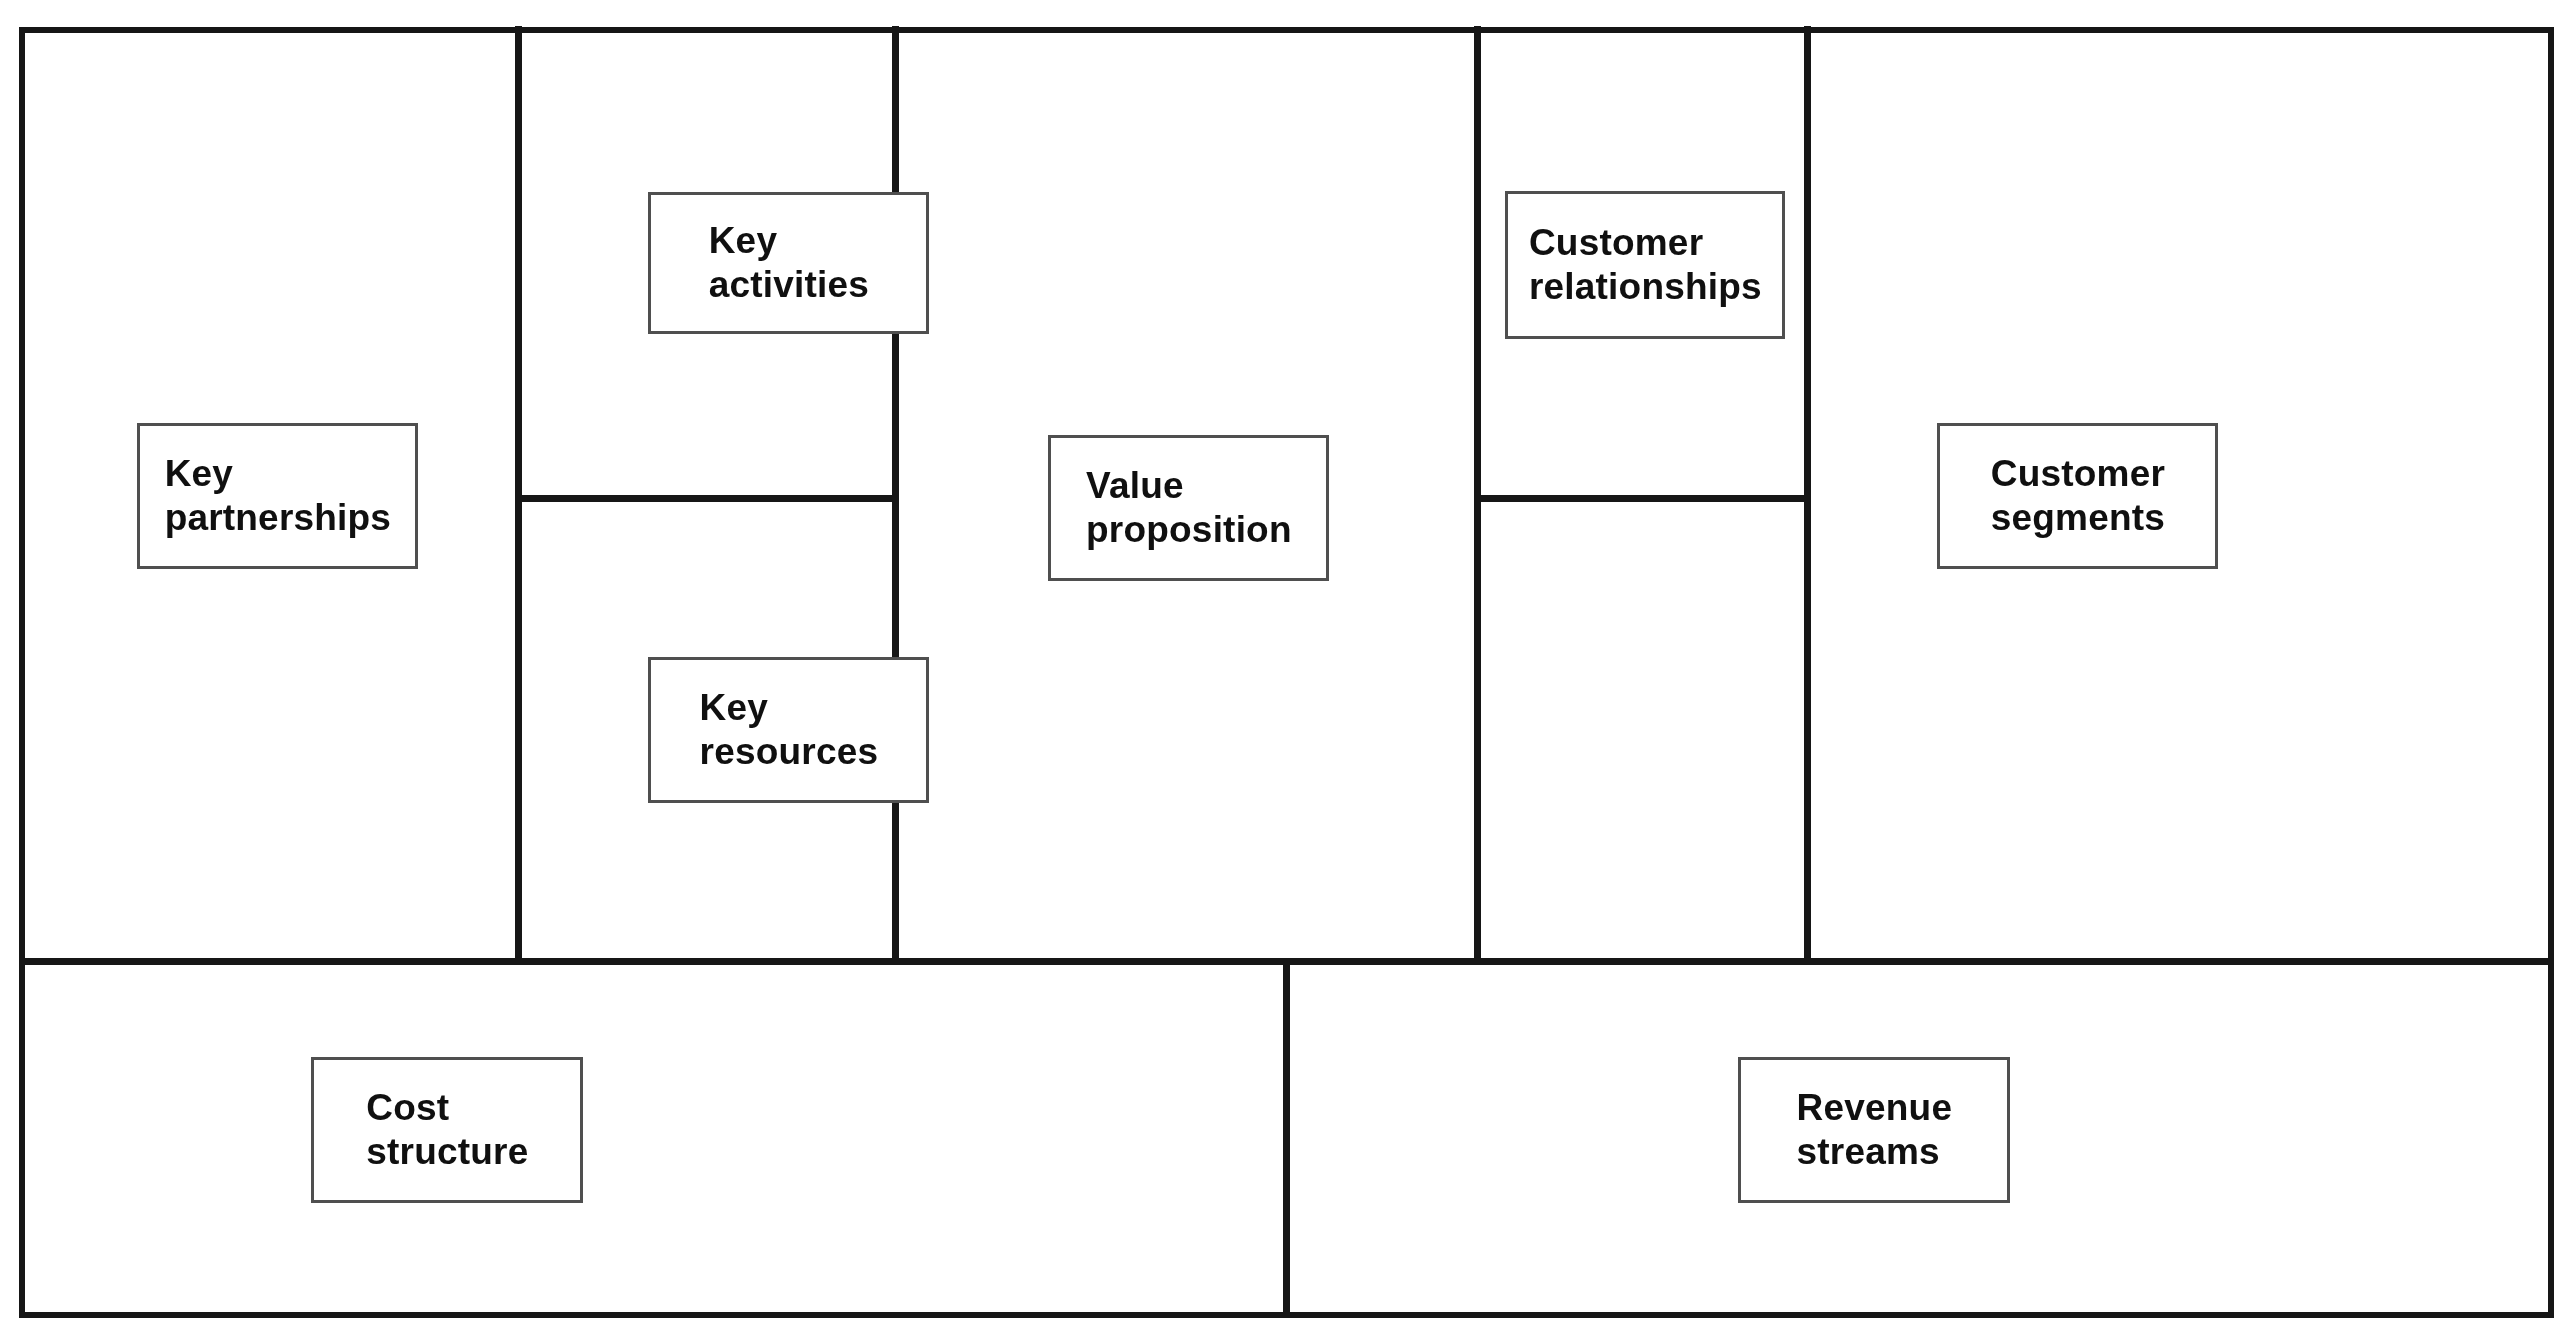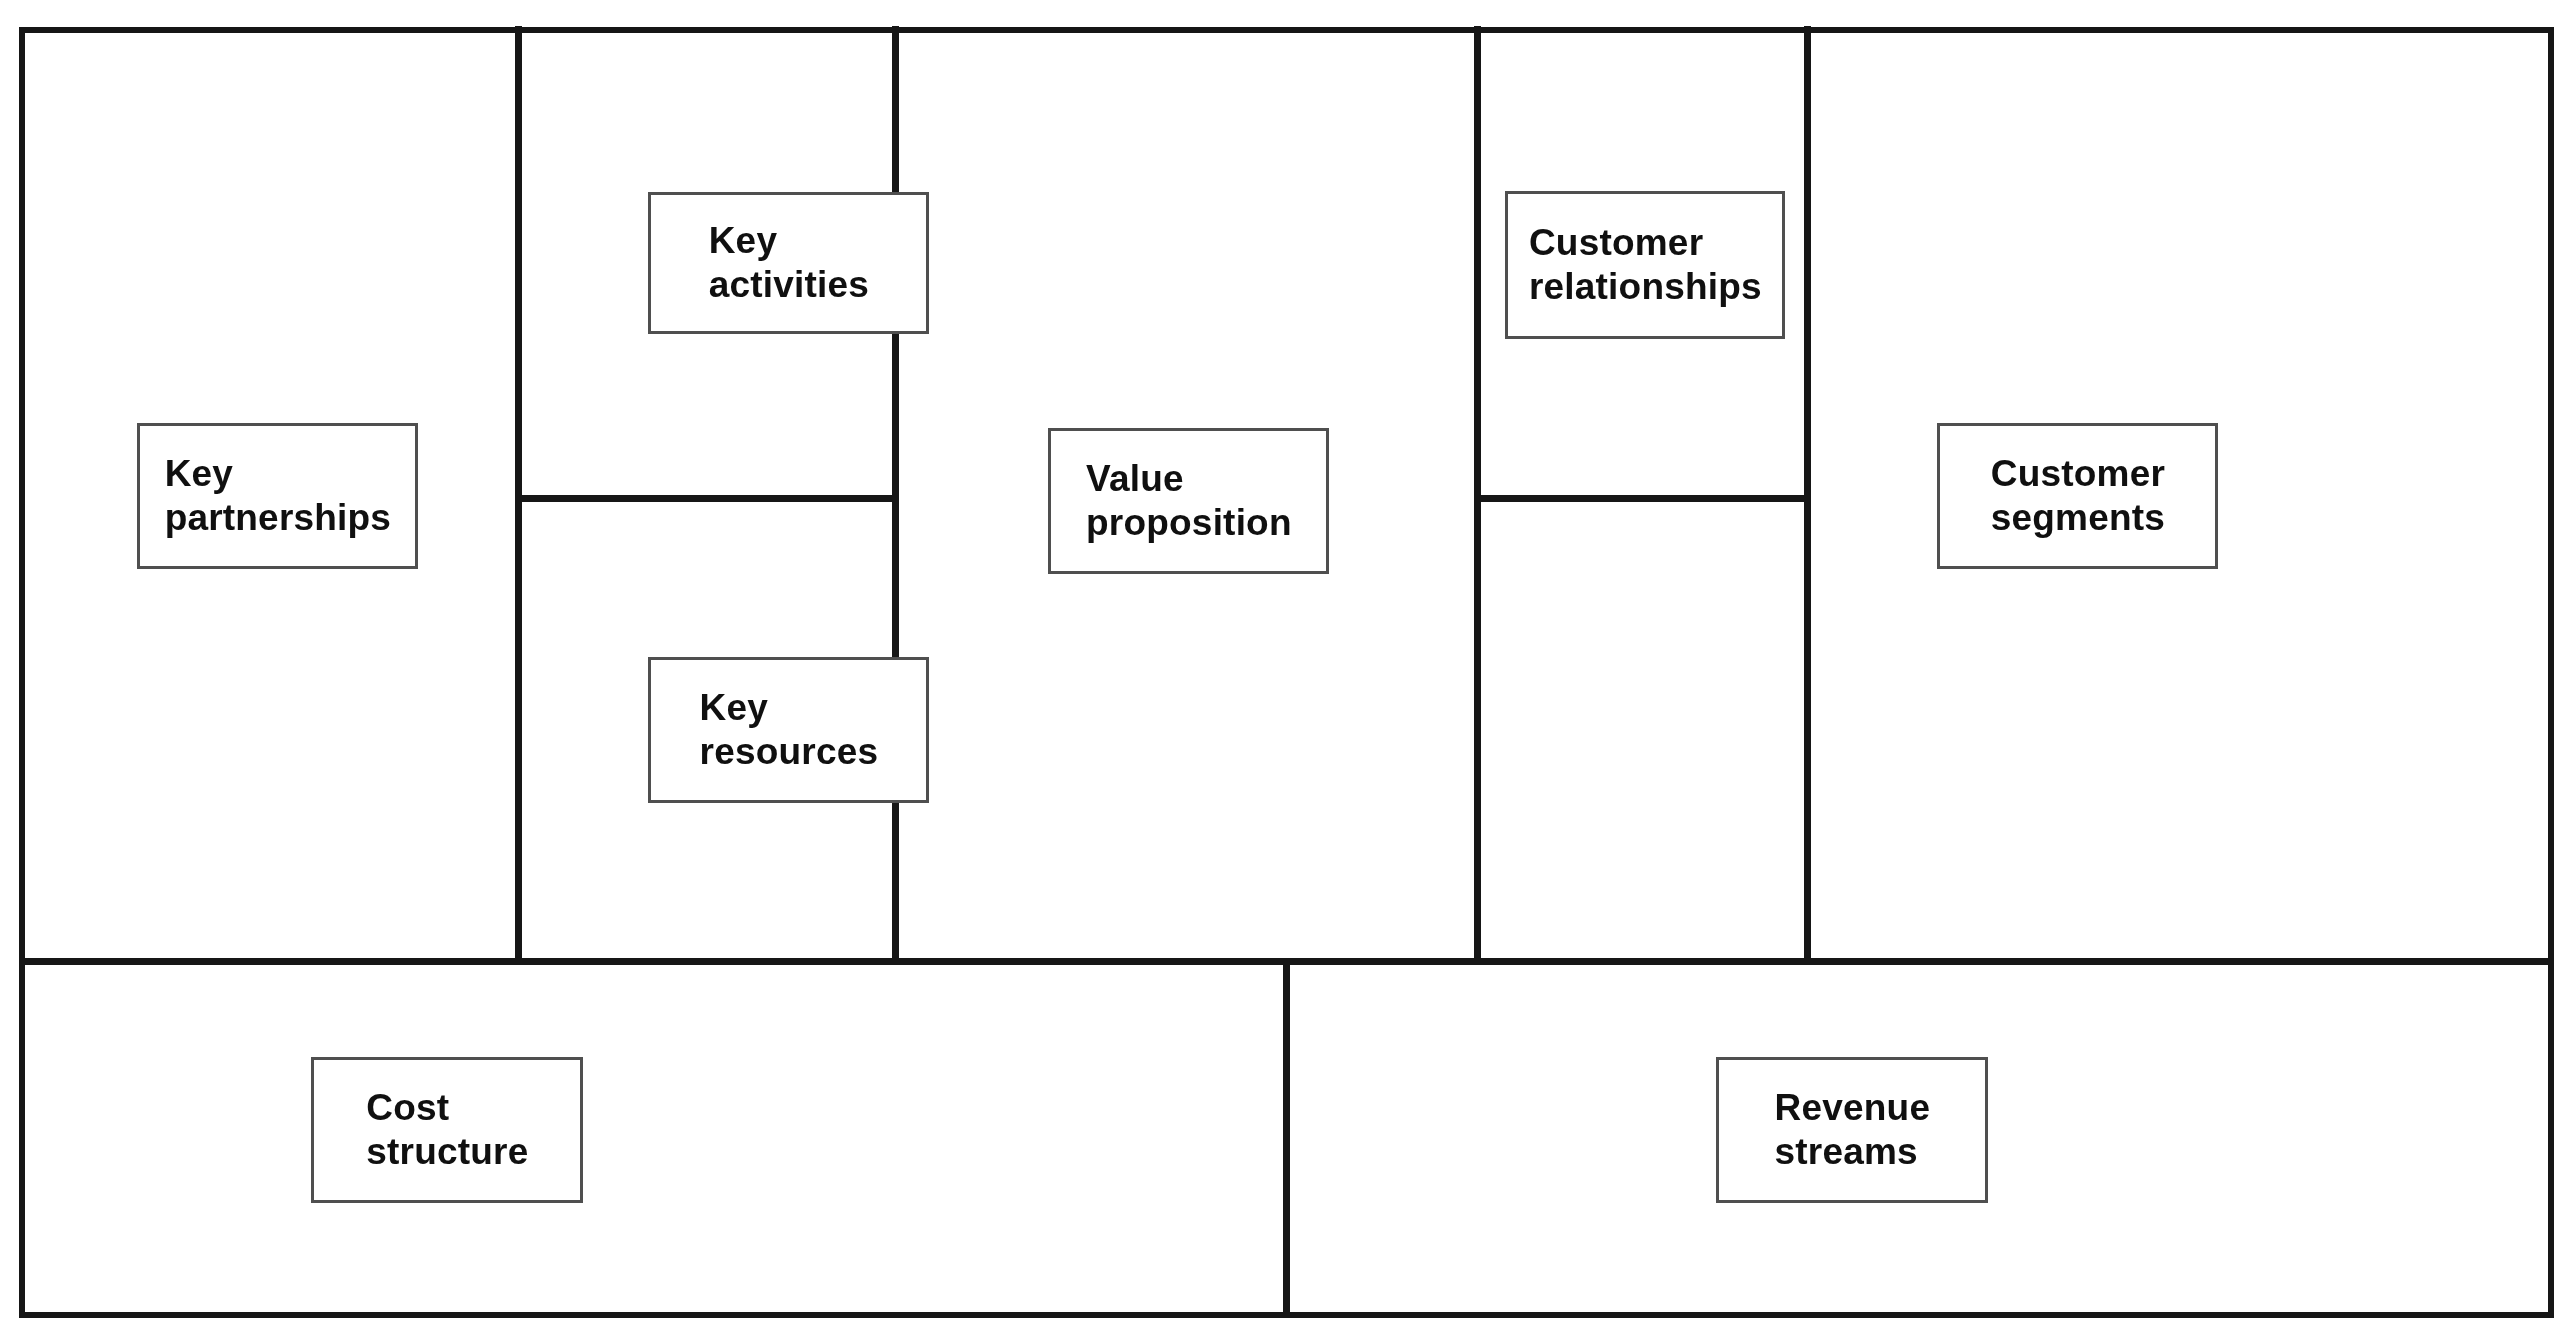--- a/index.html
+++ b/index.html
@@ -106,21 +106,21 @@
       </div>
     </div>
 
     <div class="segment" style="left:497px; top:469px; width:370px; height:456px;">
       <div class="label-box" style="left:126px; top:155px; width:281px; height:146px;">
         <span class="label-text">Key
 resources</span>
       </div>
     </div>
 
-    <div class="segment" style="left:874px; top:5px; width:576px; height:732px;">
+    <div class="segment" style="left:874px; top:12px; width:576px; height:732px;">
       <div class="label-box" style="left:149px; top:390px; width:281px; height:146px;">
         <span class="label-text">Value
 proposition</span>
       </div>
     </div>
 
     <div class="segment" style="left:1456px; top:0px; width:323px; height:462px;">
       <div class="label-box" style="left:24px; top:158px; width:280px; height:148px;">
         <span class="label-text">Customer
 relationships</span>
@@ -136,21 +136,21 @@
     </div>
 
     <div class="segment" style="left:0px; top:932px; width:1258px; height:352px;border-radius:24px;">
       <div class="label-box" style="left:286px; top:92px; width:272px; height:146px;">
         <span class="label-text">Cost
 structure</span>
       </div>
     </div>
 
     <div class="segment" style="left:1265px; top:932px; width:1264px; height:352px;">
-      <div class="label-box" style="left:426px; top:92px; width:272px; height:146px;">
+      <div class="label-box" style="left:448px; top:92px; width:272px; height:146px;">
         <span class="label-text">Revenue
 streams</span>
       </div>
     </div>
 
   </div>
 </div>
 
 
 </body></html>

